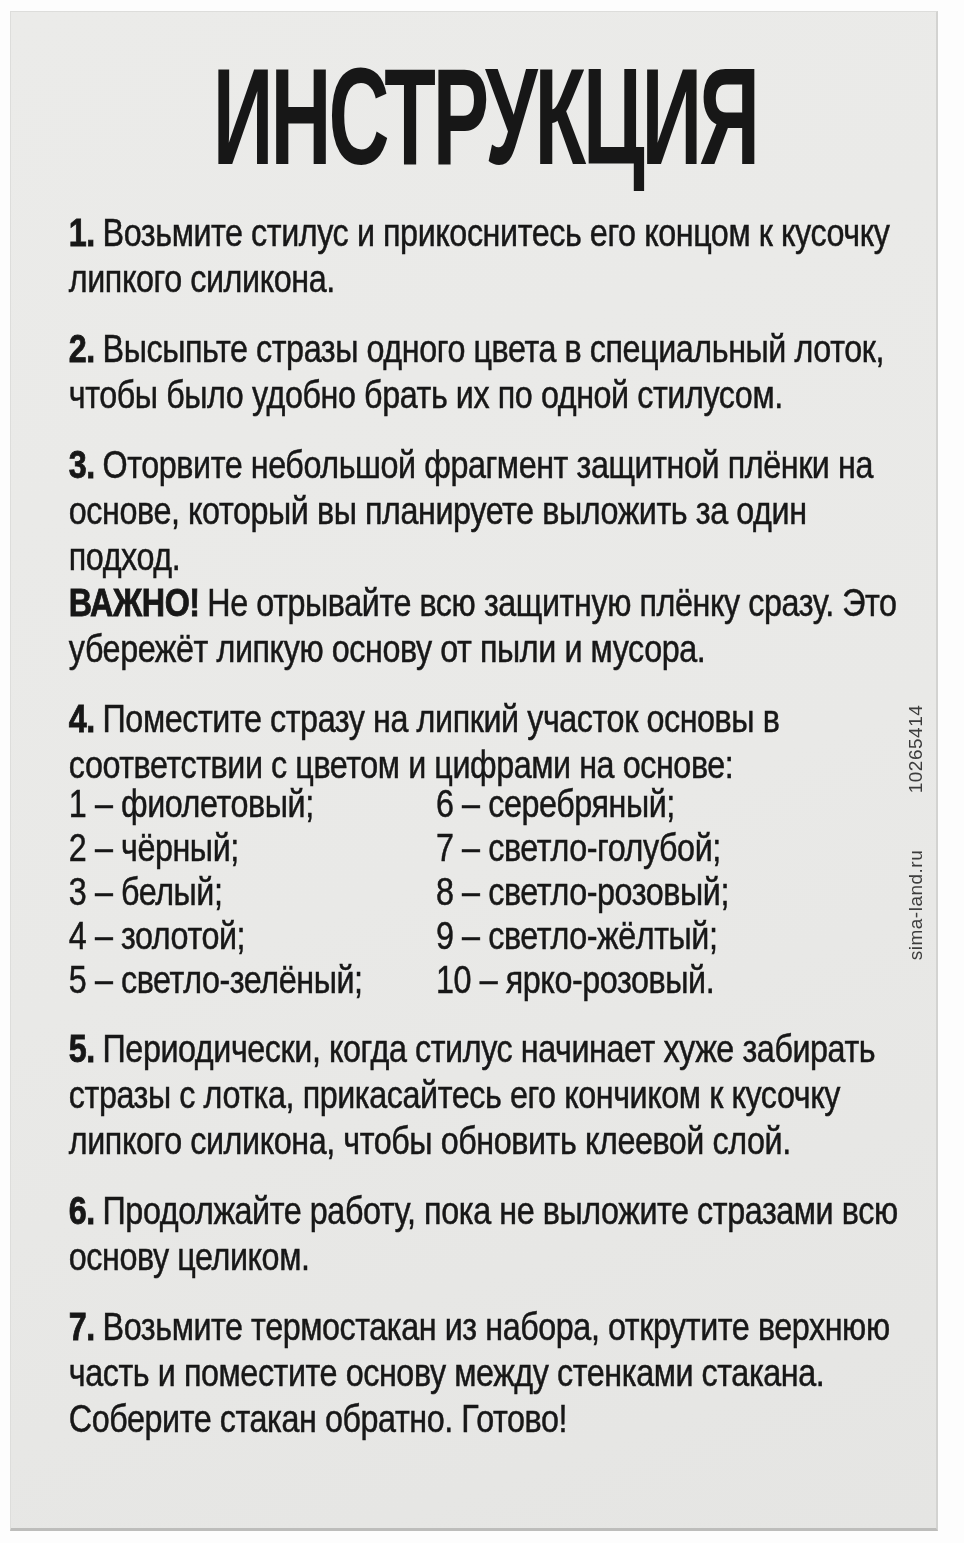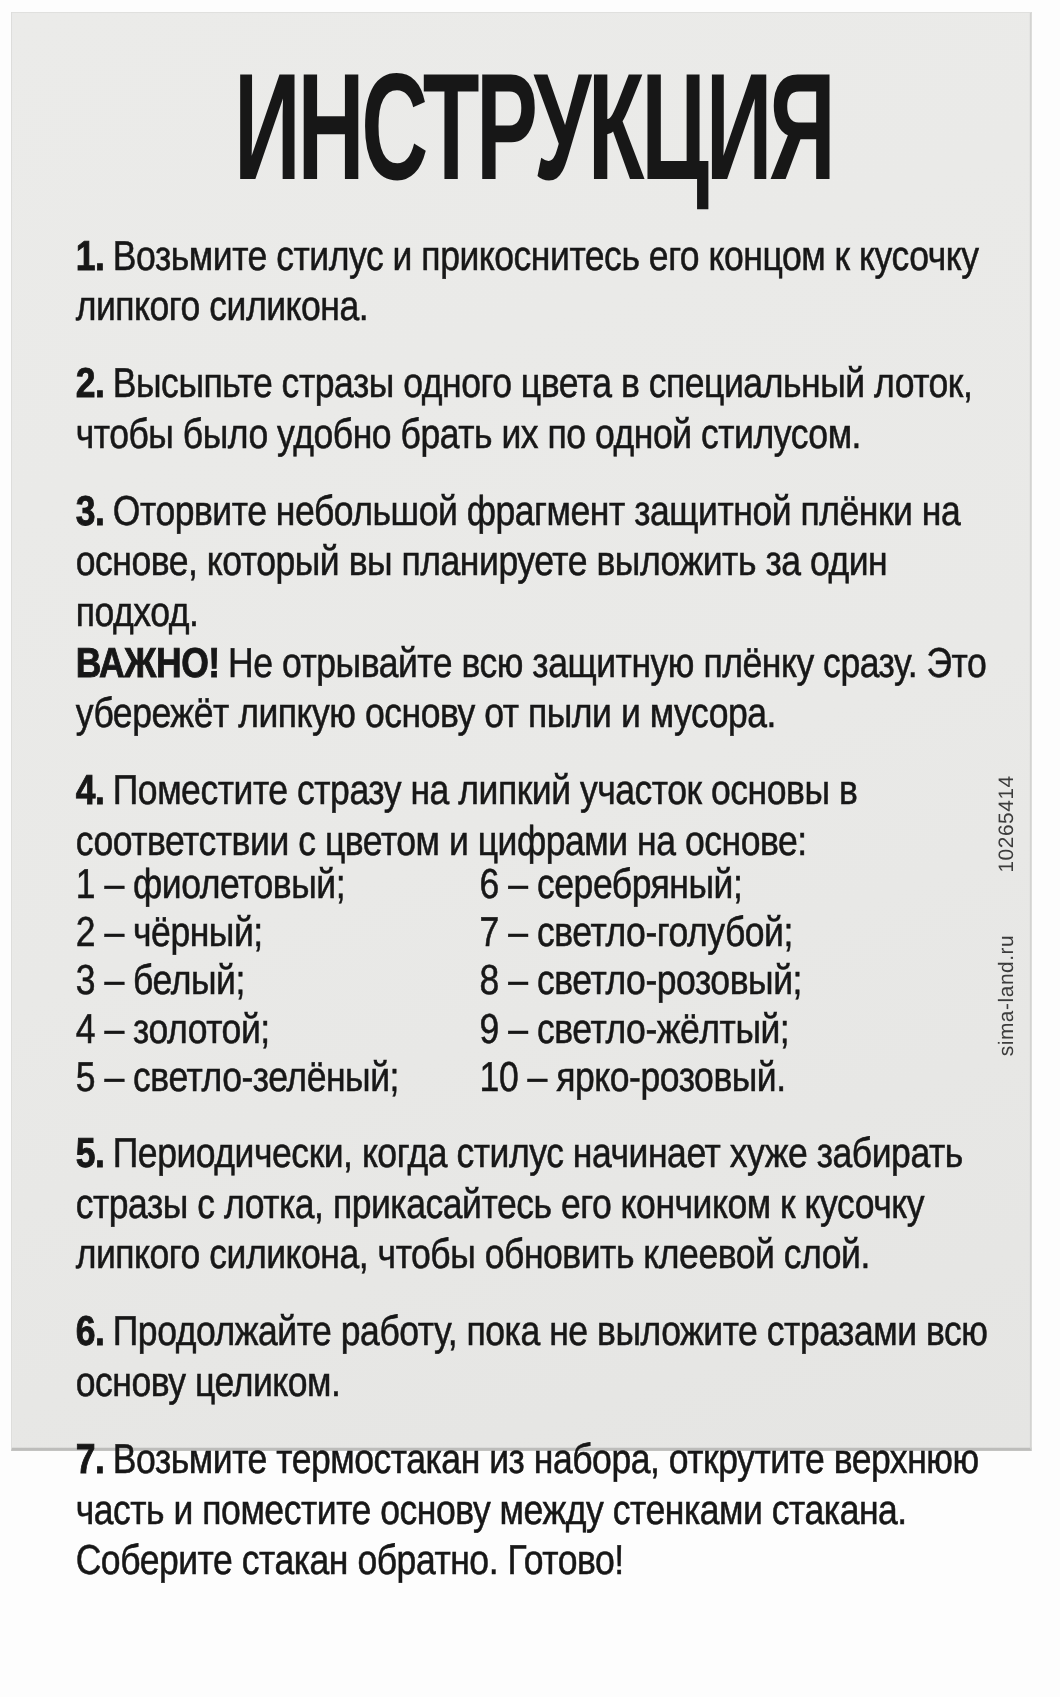--- a/index.html
+++ b/index.html
@@ -6,21 +6,21 @@
   body{
     width:964px;height:1543px;
     background:#fdfdfd;
     font-family:"Liberation Sans","DejaVu Sans",sans-serif;
     position:relative;overflow:hidden;
   }
   .photo{
     position:absolute;left:0;top:0;width:964px;height:1543px;
   }
   .card{
-    position:absolute;left:10px;top:11px;width:928px;height:1308px;
+    position:absolute;left:10px;top:11px;width:928px;height:1520px;
     background:linear-gradient(160deg,#ebebe9 0%,#e9e9e7 55%,#e5e5e3 100%);
     border:1px solid #dddddb;
     border-bottom:3px solid #bdbdbb;
     border-right:2px solid #d3d3d1;
     box-sizing:border-box;
   }
   
   .condense{
     position:absolute;left:0;top:0;
     width:1134px;

